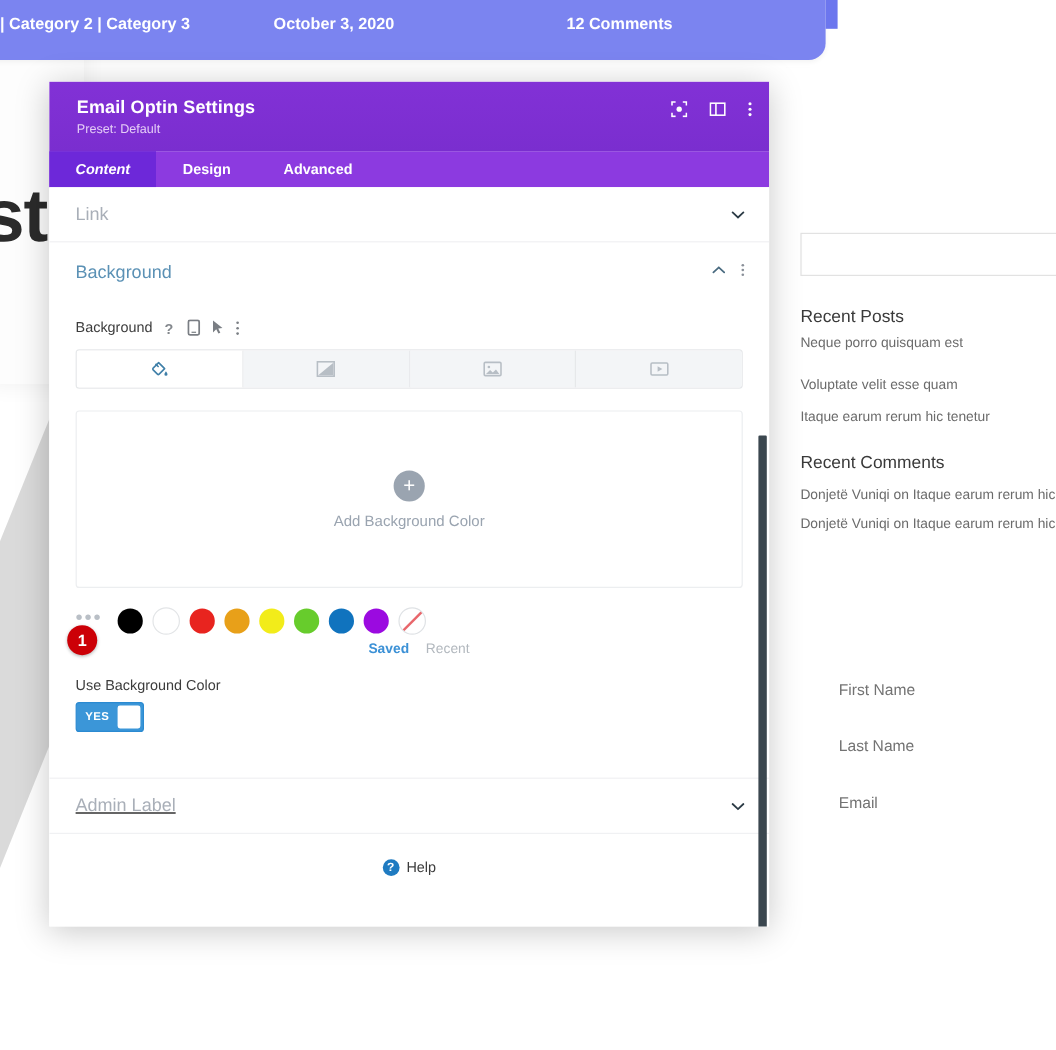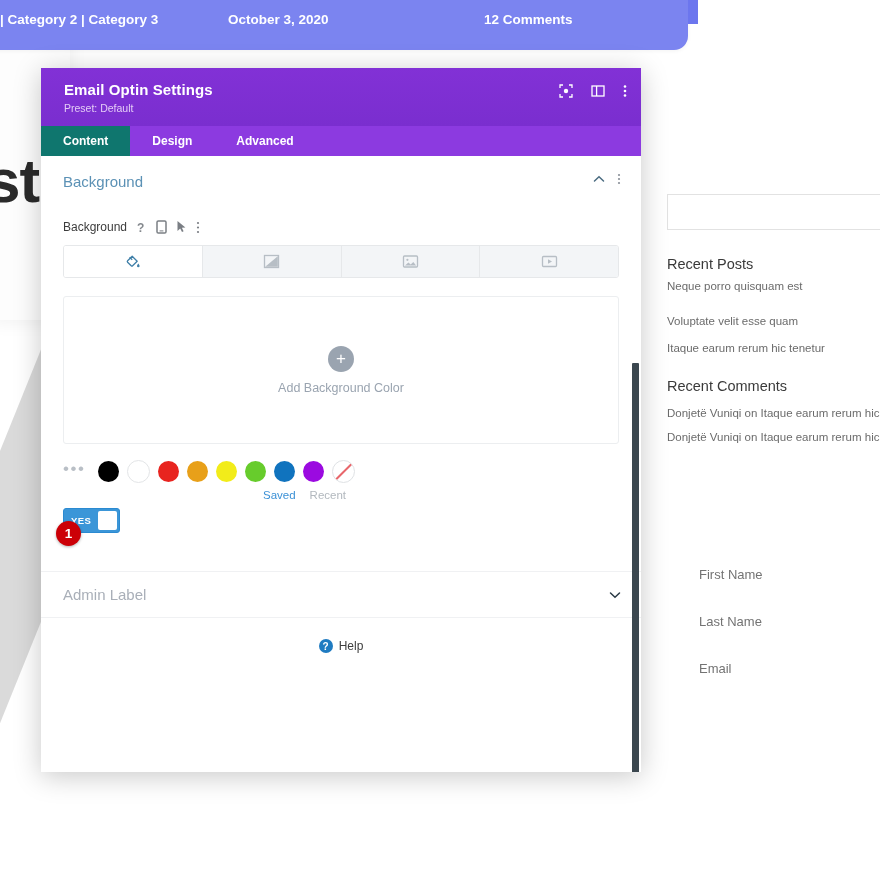--- a/index.html
+++ b/index.html
@@ -35,21 +35,21 @@
     position:absolute;left:-20px;top:-6px;width:708px;height:56px;
     background:#7b84f0;
     border-bottom-right-radius:14px;
     color:#ffffff;
     font-weight:bold;font-size:13.5px;
     box-shadow:0 1px 4px rgba(0,0,0,.05);
   }
   .top-banner .bi{position:absolute;top:18px;white-space:nowrap;}
   .bi.cats{left:20px;}
   .bi.date{left:248px;}
-  .bi.comments{left:504px;}
+  .bi.comments{left:492px;}
   .banner-edge{
     position:absolute;left:688px;top:-6px;width:10px;height:30px;
     background:#6c76ee;
   }
 
   
   .right-col{position:absolute;left:655px;top:56px;width:225px;height:820px;background:#fff;}
   .search-box{
     position:absolute;left:12px;top:138px;width:260px;height:32px;
     border:1px solid #e2e2e2;background:#fff;
@@ -95,21 +95,21 @@
     color:#e4ccf6;font-size:10.5px;
   }
   .hdr-icons{position:absolute;right:14px;top:16px;display:flex;gap:18px;align-items:center;}
   .hdr-icons .ic{cursor:pointer;line-height:0;}
 
   .tabs{height:30px;background:#8c3ae0;display:flex;align-items:stretch;}
   .tab{
     display:flex;align-items:center;justify-content:center;
     padding:0 22px;color:#ffffff;font-size:12px;font-weight:bold;cursor:pointer;
   }
-  .tab.active{background:#0f766e;}
+  .tab.active{background:#6d28d9;font-style:italic;}
 
   .modal-body{
     position:relative;height:662px;background:#fff;overflow:hidden;
   }
 
   .acc-row{
     position:relative;height:45px;border-bottom:1px solid #f0f1f3;
     display:flex;align-items:center;padding:0 22px;cursor:pointer;
   }
   .acc-title{font-size:15px;color:#a9afb8;font-weight:400;}
@@ -156,32 +156,32 @@
   .swatches{display:flex;align-items:center;gap:8px;margin-top:16px;}
   .dots3{color:#b9bfc6;font-size:17px;letter-spacing:1.5px;margin-right:5px;line-height:0;padding-bottom:6px;cursor:pointer;}
   .sw{width:21px;height:21px;border-radius:50%;cursor:pointer;}
   .sw.white{border:1px solid #e3e5e7;}
   .sw.none{border:1px solid #dfe2e5;background:#fff;position:relative;overflow:hidden;}
   .sw.none::after{
     content:"";position:absolute;left:-2px;top:9px;width:27px;height:2px;background:#e8666b;
     transform:rotate(-45deg);
   }
   .saved-row{display:flex;gap:14px;justify-content:flex-start;margin-top:6px;padding-left:200px;}
-  .saved{font-size:11.5px;color:#3c91d6;font-weight:normal;cursor:pointer;}
+  .saved{font-size:11.5px;color:#3c91d6;font-weight:bold;cursor:pointer;margin-left:44px;}
   .recent{font-size:11.5px;color:#b2b8be;cursor:pointer;}
 
   .toggle-label{font-size:12px;color:#3c3c3c;margin-top:17px;}
   .toggle{
     margin-top:7px;width:55px;height:23px;border:1px solid #2b8ad1;border-radius:3px;
     background:#3b96d8;display:flex;align-items:center;cursor:pointer;overflow:hidden;
   }
   .toggle .txt{color:#fff;font-size:9.5px;font-weight:bold;padding:0 7px;letter-spacing:.4px;}
   .toggle .knob{width:26px;height:19px;background:#fff;border-radius:2px;margin-left:auto;margin-right:2px;}
 
-  .acc-row.admin{margin-top:38px;border-top:1px solid #f0f1f3;}
+  .acc-row.admin{margin-top:38px;border-top:1px solid #f0f1f3;text-decoration:underline;}
 
   .help-row{
     display:flex;align-items:center;justify-content:center;gap:6px;
     height:56px;font-size:12px;color:#3c3c3c;cursor:pointer;
   }
   .help-ic{width:14px;height:14px;border-radius:50%;background:#1f7bc1;color:#fff;
     font-size:10px;font-weight:bold;display:flex;align-items:center;justify-content:center;}
 
   .scrollbar{
     position:absolute;right:2px;top:207px;width:7px;height:543px;background:#3b474f;border-radius:1px;
@@ -264,20 +264,28 @@
   <div class="tabs">
     <div class="tab active">Content</div>
     <div class="tab">Design</div>
     <div class="tab">Advanced</div>
   </div>
 
   <div class="modal-body">
 
 
 
+    <div class="acc-row">
+      <span class="acc-title">Link</span>
+      <span class="acc-right">
+        <svg class="chev" viewBox="0 0 12 12">
+            <path d="M1.5 4L6 8.2 10.5 4" fill="none" stroke="#2b3a45" stroke-width="1.5" stroke-linecap="round"></path>
+          </svg>
+      </span>
+    </div>
 
     <div class="acc-row" style="border-bottom:none;height:50px">
       <span class="acc-title open">Background</span>
       <span class="acc-right">
         <svg class="chev" viewBox="0 0 12 12">
             <path d="M1.5 8L6 3.8 10.5 8" fill="none" stroke="#4a6b80" stroke-width="1.5" stroke-linecap="round"></path>
           </svg>
         <svg width="4" height="12" viewBox="0 0 4 12">
             <circle cx="2" cy="2" r="1.1" fill="#8a9099"></circle>
             <circle cx="2" cy="6" r="1.1" fill="#8a9099"></circle>
@@ -362,20 +370,21 @@
         <span class="sw" style="background:#1073be"></span>
         <span class="sw" style="background:#9b0ae0"></span>
         <span class="sw none"></span>
       </div>
 
       <div class="saved-row">
         <span class="saved">Saved</span>
         <span class="recent">Recent</span>
       </div>
 
+      <div class="toggle-label">Use Background Color</div>
       <div class="toggle">
         <span class="txt">YES</span>
         <span class="knob"></span>
       </div>
     </div>
 
     <div class="acc-row admin">
       <span class="acc-title">Admin Label</span>
       <span class="acc-right">
         <svg class="chev" viewBox="0 0 12 12">

